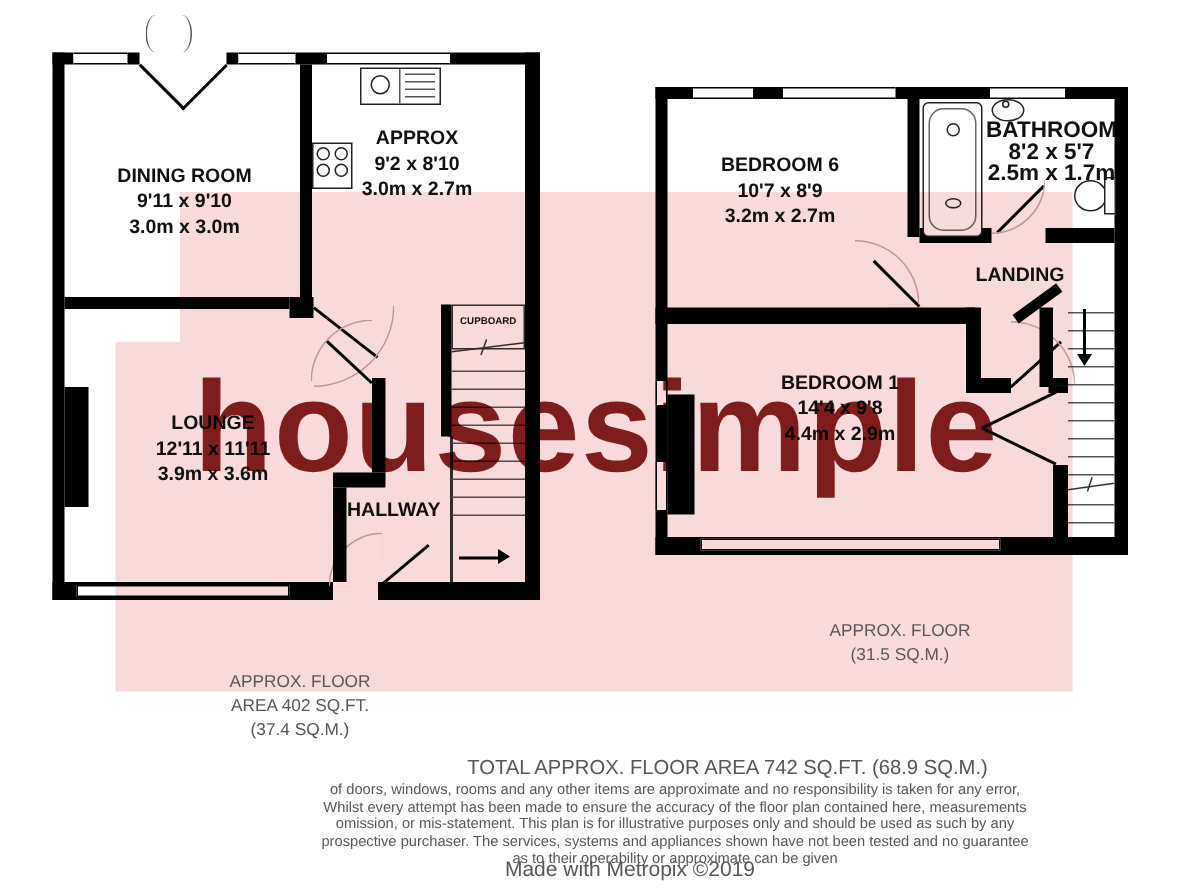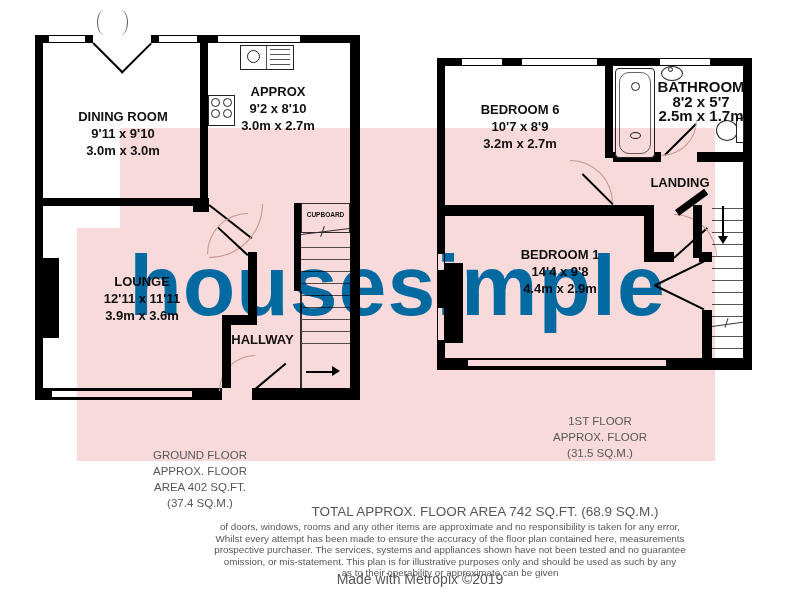--- a/index.html
+++ b/index.html
@@ -16,21 +16,21 @@
   .fx{position:absolute;box-sizing:border-box;border:1.2px solid #222;background:#fff;}
   .fxc{position:absolute;box-sizing:border-box;border:1px solid #222;border-radius:50%;background:#fff;}
   .lbl{position:absolute;color:#111;text-align:center;font-size:13px;line-height:17px;font-weight:600;}
   .lbl.sm{font-size:15px;line-height:14.5px;}
   .lbl.xs{font-size:6.5px;line-height:8px;font-weight:600;}
   .cap{position:absolute;color:#57575a;text-align:center;font-size:11.5px;line-height:16px;}
   .foot{position:absolute;color:#57575a;text-align:center;}
   #wm{position:absolute;left:0;top:0;width:800px;height:593px;mix-blend-mode:multiply;pointer-events:none;}
   #wm .rect{position:absolute;background:#f8dada;}
   #wm .txt{position:absolute;left:75px;top:228px;width:645px;text-align:center;
-           font-size:86px;font-weight:bold;letter-spacing:1px;color:#0369a1;line-height:115px;}
+           font-size:86px;font-weight:bold;letter-spacing:1px;color:#7f1d1d;line-height:115px;}
 </style>
 </head>
 <body>
 
 <div id="canvas">
 
   <div class="abs" style="left:35px;top:35px;width:325px;height:365px;">
 
     <div class="w" style="left:0;top:0;width:14px;height:8px;"></div>
     <div class="win" style="left:14px;top:0;width:36px;"></div>
@@ -197,34 +197,32 @@
     <div class="lbl" style="left:195px;top:116px;width:96px;">LANDING</div>
   </div>
 
   <div id="wm">
     <div class="rect" style="left:120px;top:128px;width:595px;height:100px;"></div>
     <div class="rect" style="left:77px;top:228px;width:638px;height:233px;"></div>
     <div class="txt">housesimple</div>
   </div>
 
   <div class="cap" style="left:120px;top:447px;width:160px;">
-    <div>GROUND FLOOR</div>
     <div>APPROX. FLOOR</div>
     <div>AREA 402 SQ.FT.</div>
     <div>(37.4 SQ.M.)</div>
   </div>
   <div class="cap" style="left:520px;top:413px;width:160px;">
-    <div>1ST FLOOR</div>
     <div>APPROX. FLOOR</div>
     <div>(31.5 SQ.M.)</div>
   </div>
 
   <div class="foot" style="left:135px;top:504px;width:700px;font-size:13.5px;">TOTAL APPROX. FLOOR AREA 742 SQ.FT. (68.9 SQ.M.)</div>
   <div class="foot" style="left:100px;top:521px;width:700px;font-size:9.8px;line-height:11.6px;">
     <div>of doors, windows, rooms and any other items are approximate and no responsibility is taken for any error,</div>
     <div>Whilst every attempt has been made to ensure the accuracy of the floor plan contained here, measurements</div>
+    <div>omission, or mis-statement. This plan is for illustrative purposes only and should be used as such by any</div>
     <div>prospective purchaser. The services, systems and appliances shown have not been tested and no guarantee</div>
-    <div>omission, or mis-statement. This plan is for illustrative purposes only and should be used as such by any</div>
     <div>as to their operability or approximate can be given</div>
   </div>
   <div class="foot" style="left:70px;top:571px;width:700px;font-size:14px;">Made with Metropix ©2019</div>
 
 </div>
 
 </body></html>

